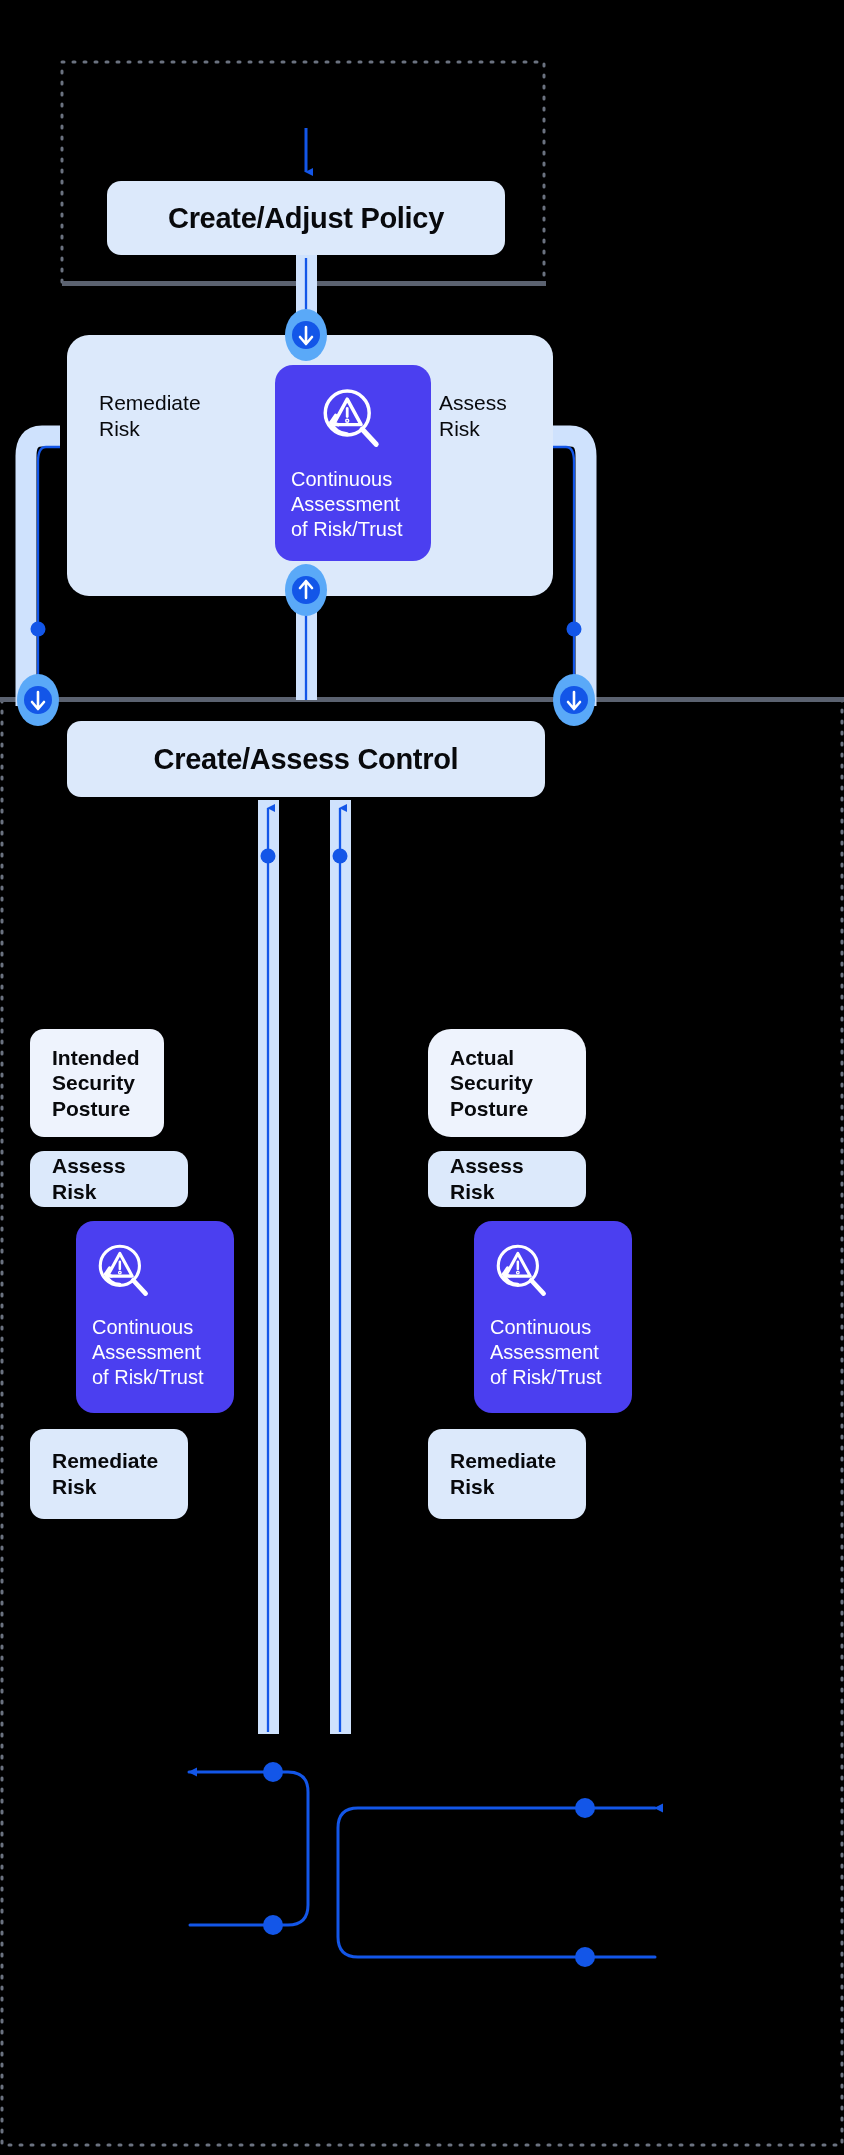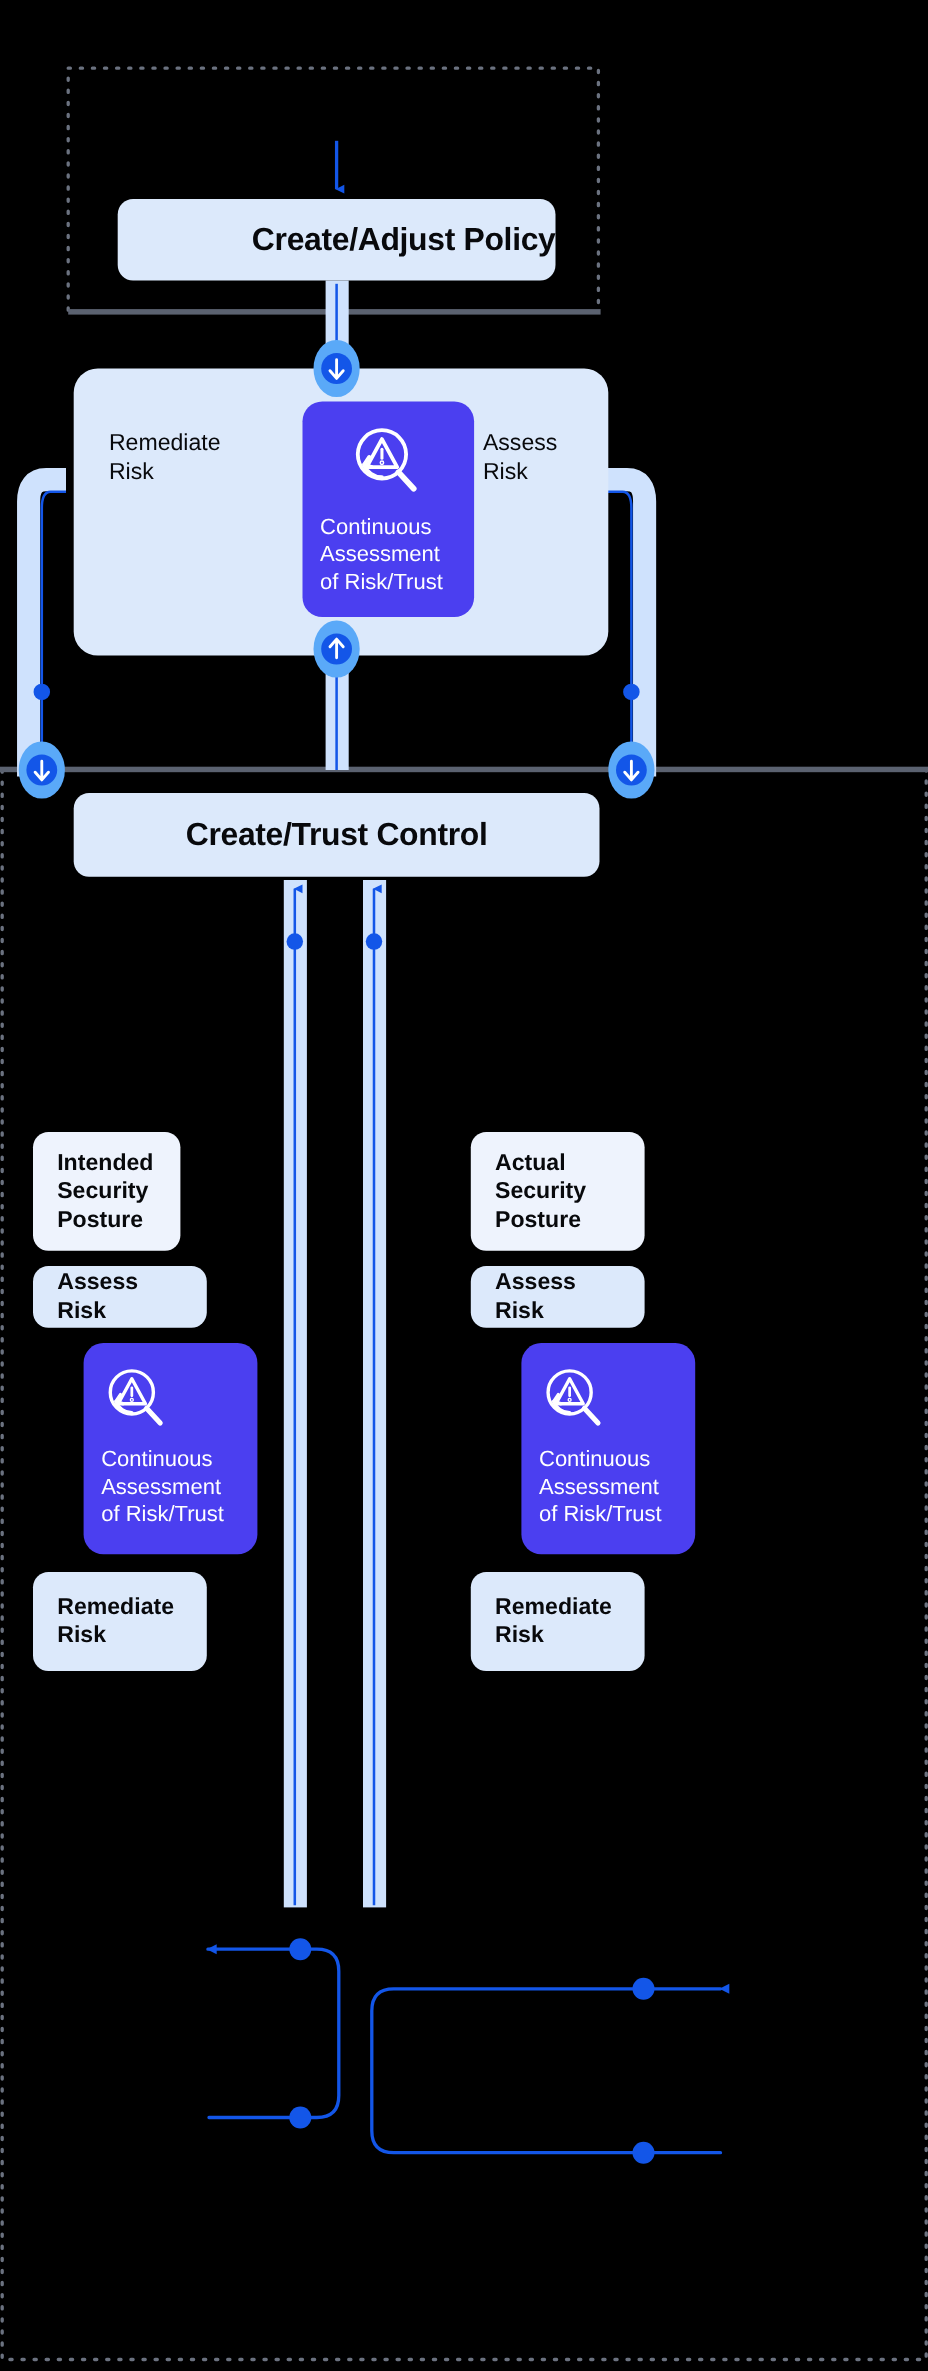--- a/index.html
+++ b/index.html
@@ -111,21 +111,21 @@
     </g>
 
     <g>
       <path d="M 655 1808 L 358 1808 Q 338 1808 338 1828 L 338 1937 Q 338 1957 358 1957 L 655 1957" fill="none" stroke="#1356e8" stroke-width="3" stroke-linecap="round" marker-start="url(#arrowR)"></path>
       <circle cx="585" cy="1808" r="10" fill="#1356e8"></circle>
       <circle cx="585" cy="1957" r="10" fill="#1356e8"></circle>
     </g>
 
   </svg>
 
-  <div class="box lightbox title-lg" style="left:107px;top:181px;width:398px;height:74px;justify-content:flex-end;">
+  <div class="box lightbox title-lg" style="left:107px;top:181px;width:398px;height:74px;">
     <span>Create/Adjust Policy</span>
   </div>
 
   <div class="box lightbox" style="left:67px;top:335px;width:486px;height:261px;border-radius:22px;"></div>
 
   <div class="side-note" style="left:99px;top:390px;width:140px;">
     <div>Remediate</div>
     <div>Risk</div>
   </div>
 
@@ -147,21 +147,21 @@
       </svg>
       <div class="lbl-w" style="text-align:left;width:100%;">
         <div>Continuous</div>
         <div>Assessment</div>
         <div>of Risk/Trust</div>
       </div>
     </div>
   </div>
 
   <div class="box lightbox title-lg" style="left:67px;top:721px;width:478px;height:76px;">
-    <span>Create/Trust Control</span>
+    <span>Create/Assess Control</span>
   </div>
 
   <div class="box whitebox pad" style="left:30px;top:1029px;width:134px;height:108px;">
     <div class="lbl-b">
       <div>Intended</div>
       <div>Security</div>
       <div>Posture</div>
     </div>
   </div>
 
@@ -188,21 +188,21 @@
     </div>
   </div>
 
   <div class="box lightbox pad" style="left:30px;top:1429px;width:158px;height:90px;">
     <div class="lbl-b">
       <div>Remediate</div>
       <div>Risk</div>
     </div>
   </div>
 
-  <div class="box whitebox pad" style="left:428px;top:1029px;width:158px;height:108px;">
+  <div class="box whitebox pad" style="left:428px;top:1029px;width:158px;height:108px;border-radius:23px;">
     <div class="lbl-b">
       <div>Actual</div>
       <div>Security</div>
       <div>Posture</div>
     </div>
   </div>
 
   <div class="box lightbox pad" style="left:428px;top:1151px;width:158px;height:56px;">
     <span class="lbl-b">Assess Risk</span>
   </div>

